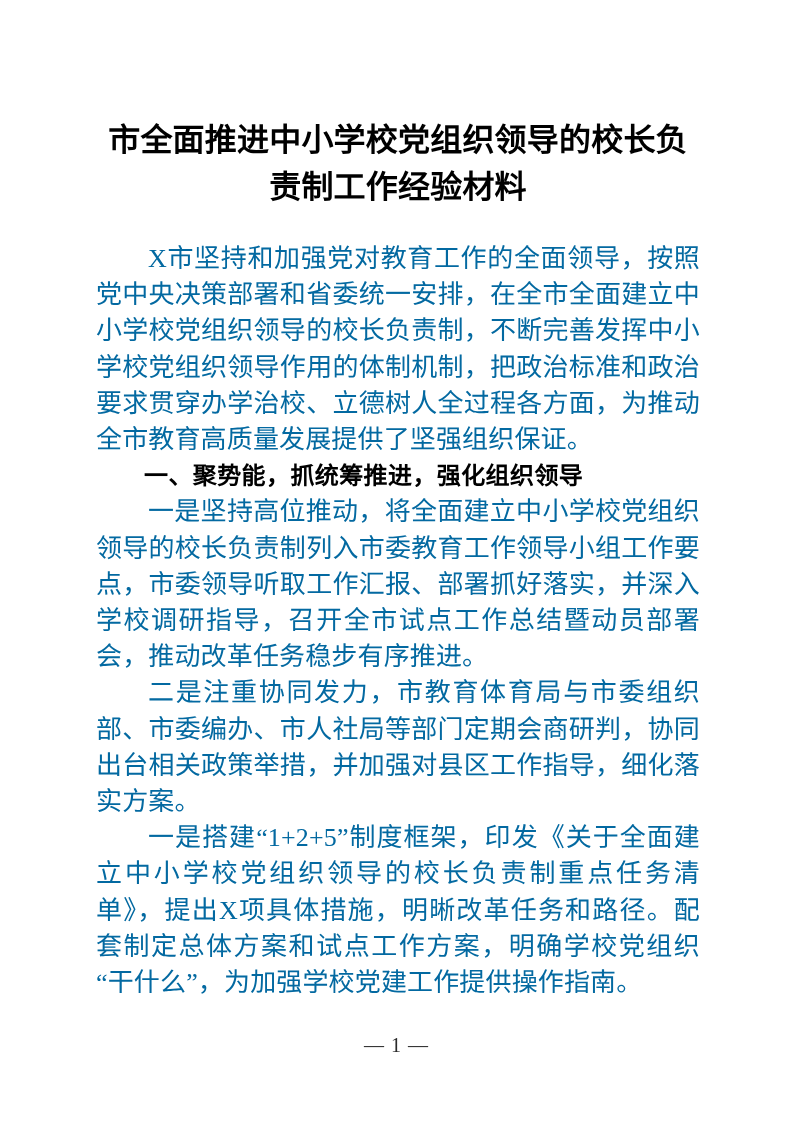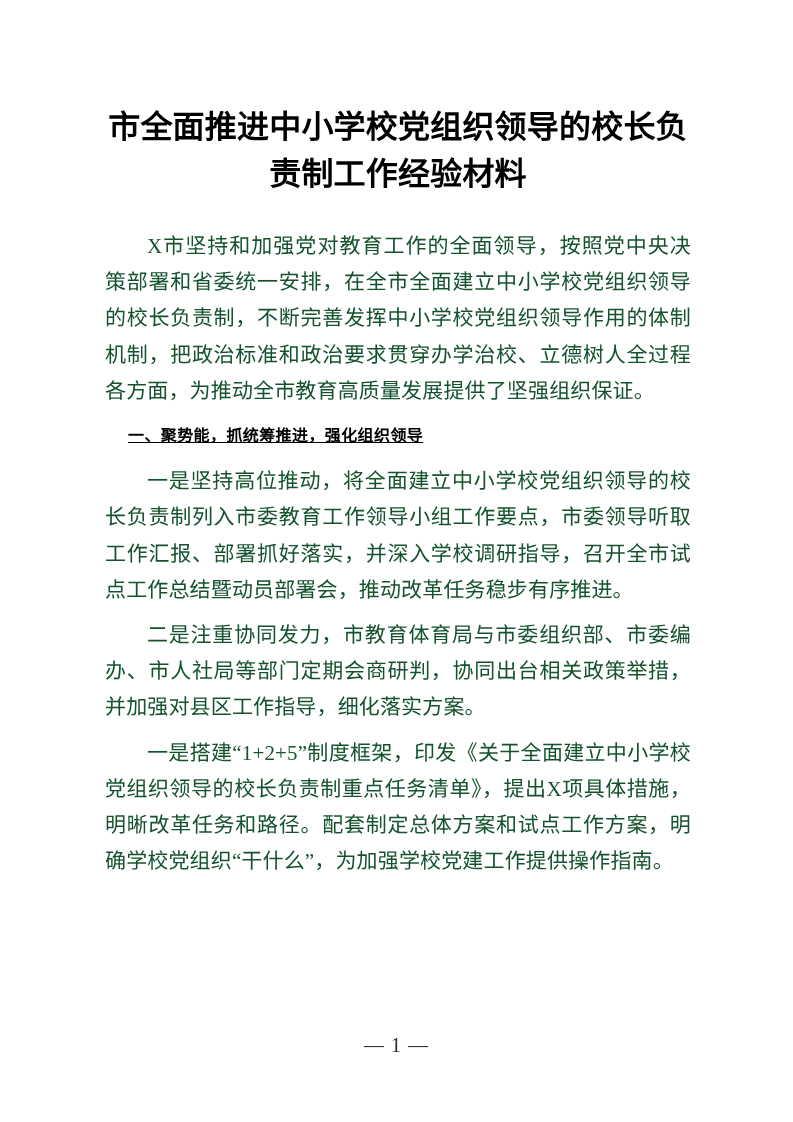--- a/index.html
+++ b/index.html
@@ -21,62 +21,61 @@
     position: relative;
     width: 793px;
     height: 1122px;
     box-sizing: border-box;
     background: #ffffff;
   }
 
   .page-body {
     position: absolute;
     left: 96px;
-    top: 0;
+    top: 13px;
     width: 604px;
   }
 
   .doc-title {
     margin: 0;
     padding-top: 104px;
     text-align: center;
     font-family: "Liberation Sans", "DejaVu Sans", sans-serif;
     font-weight: 700;
     font-size: 32px;
     line-height: 47px;
     letter-spacing: 0.2px;
     color: #000000;
   }
 
   .body-block {
     margin-top: 30px;
   }
 
   p.para {
-    margin: 9px;
-    font-size: 21px;
+    margin: 0;
+    font-size: 26px;
     line-height: 36.2px;
     text-align: justify;
     text-justify: inter-ideograph;
     text-indent: 2em;
     letter-spacing: 0.15px;
     word-break: break-all;
-    color: #14532d;
+    color: #0369a1;
   }
 
   p.heading {
     margin: 0;
-    font-size: 16px;
+    font-size: 24px;
     line-height: 36.2px;
     font-weight: 700;
     text-indent: 2em;
     letter-spacing: 0.4px;
     color: #000000;
     font-family: "Liberation Serif", "DejaVu Serif", serif;
-    text-decoration: underline;
   }
 
   .footer {
     position: absolute;
     left: 0;
     right: 0;
     top: 1032px;
     text-align: center;
     font-size: 20px;
     line-height: 26px;

